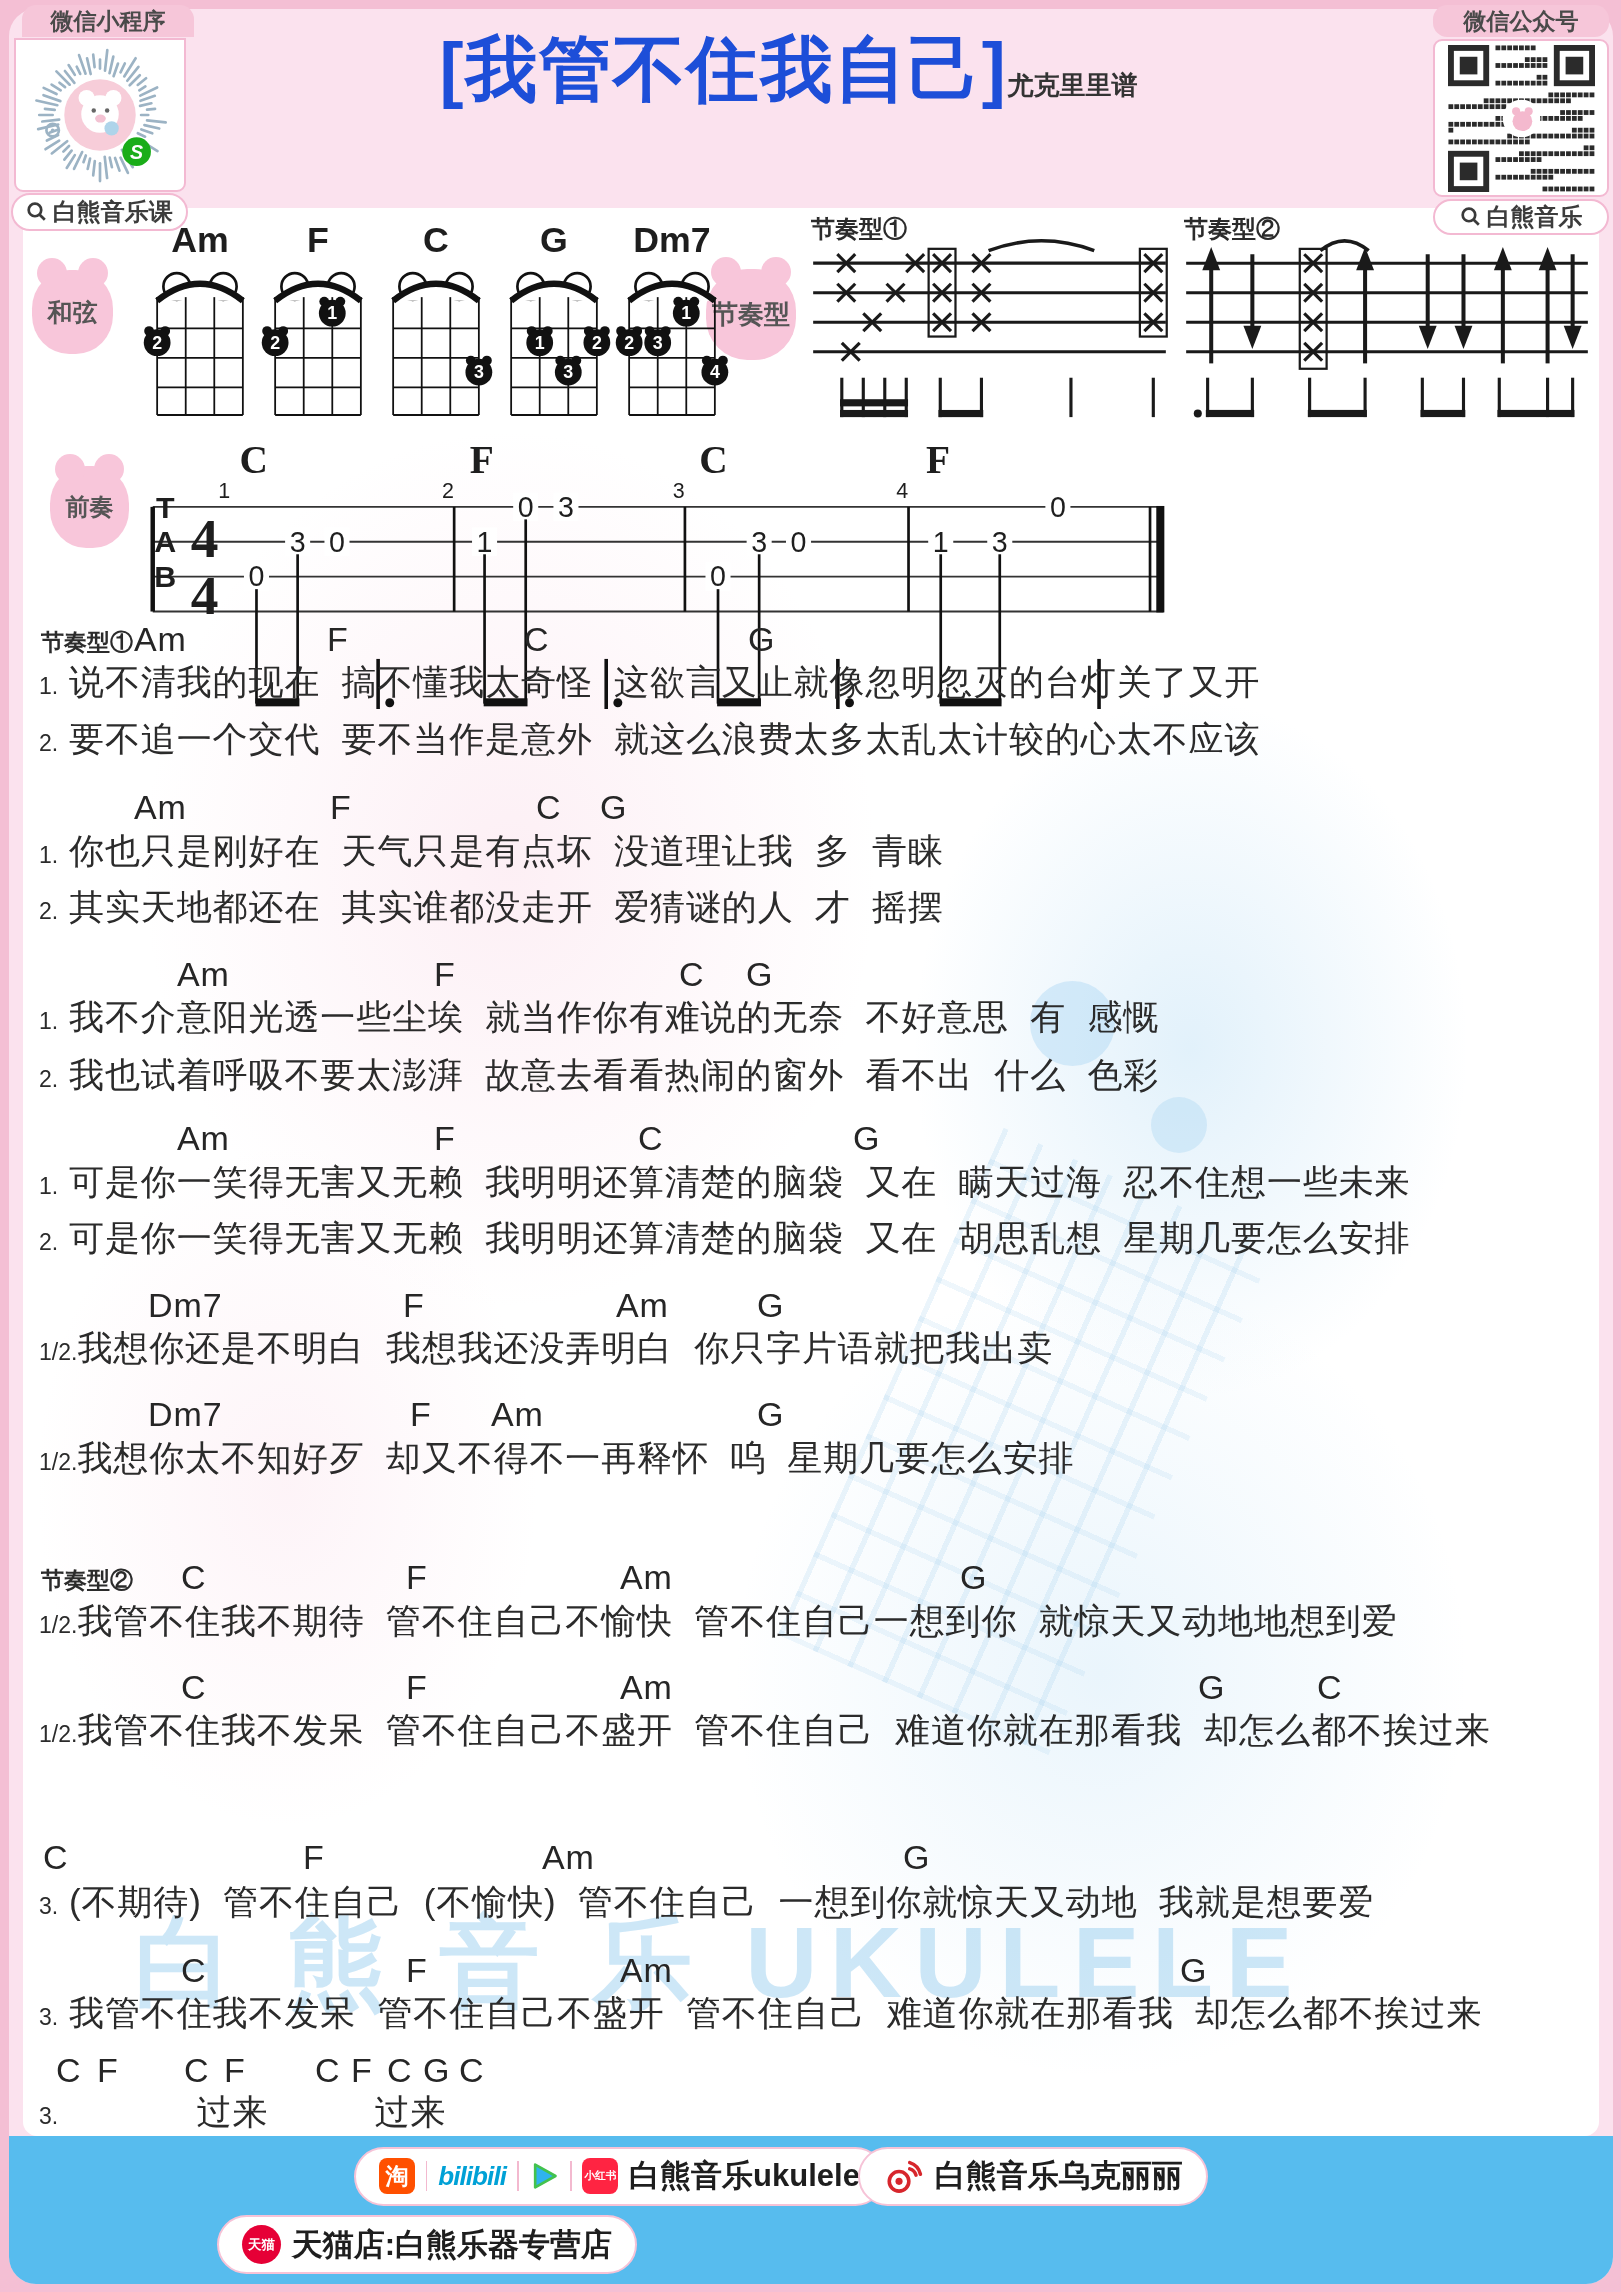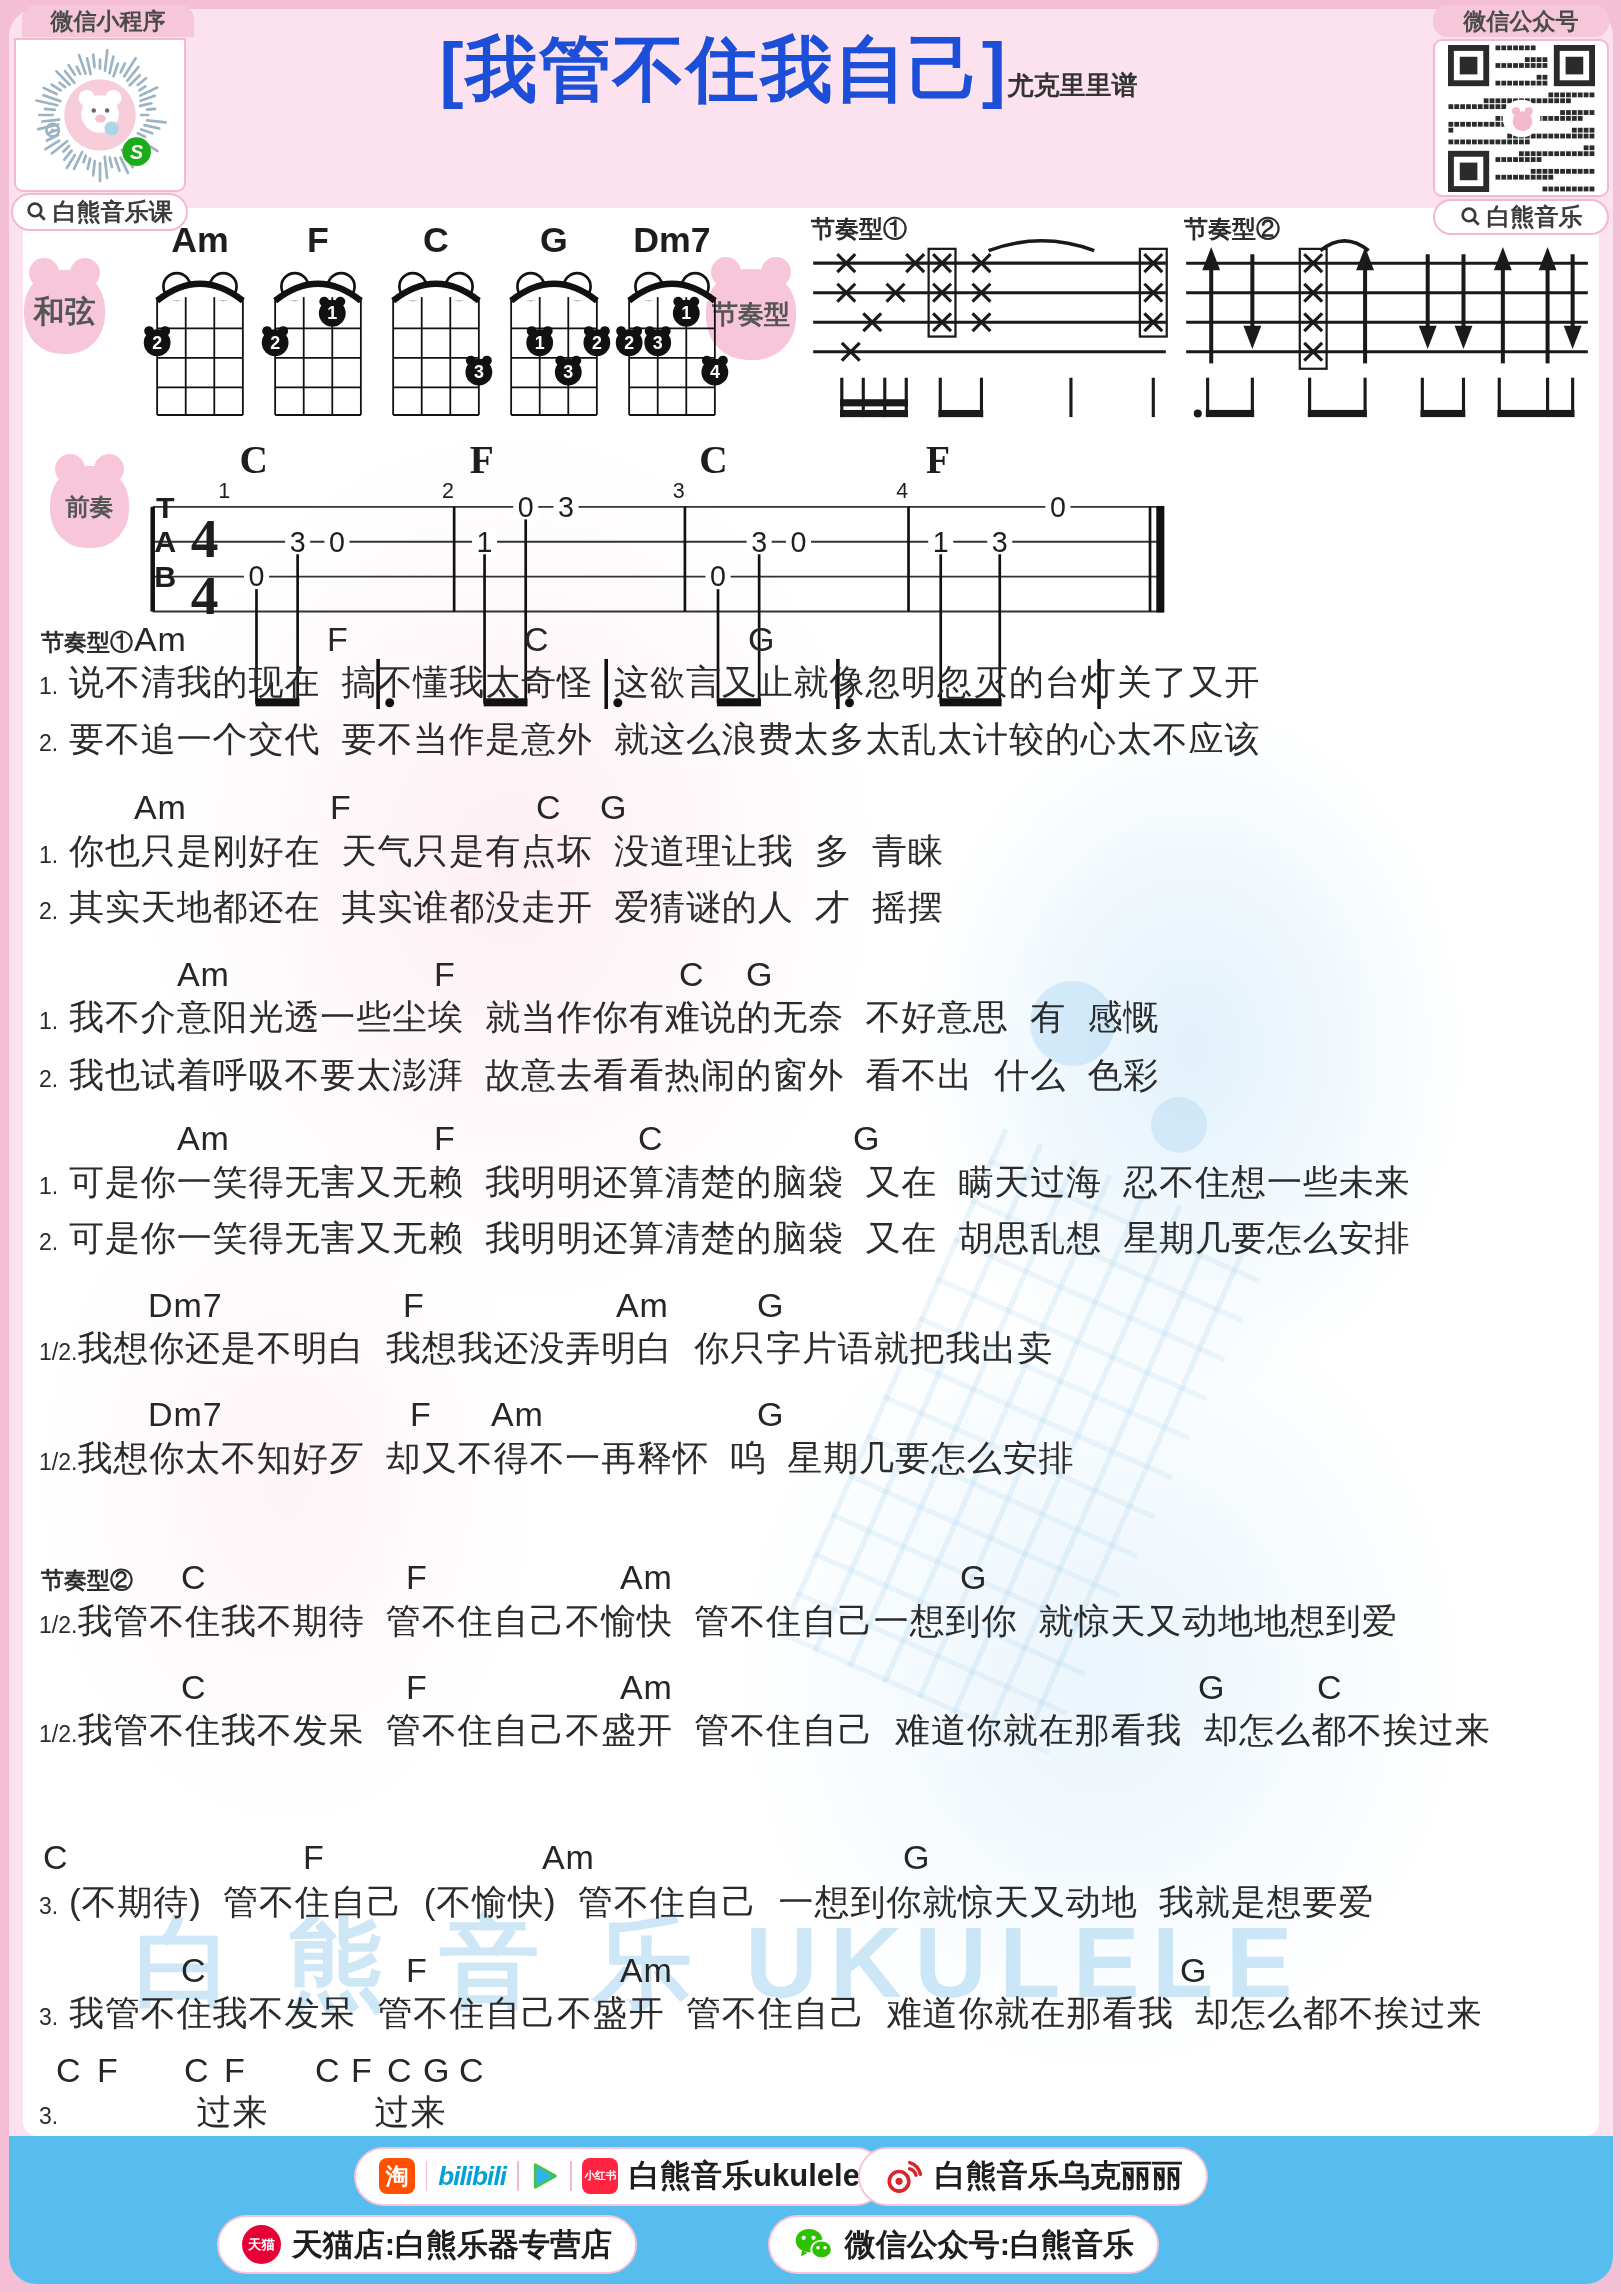--- a/index.html
+++ b/index.html
@@ -352,21 +352,21 @@
     </svg>
   <span>白熊音乐</span>
 </div>
 
 <div id="title-box">
   <div>
     <span id="main-title">[我管不住我自己]</span><span id="sub-title">尤克里里谱</span>
   </div>
 </div>
 
-<div class="bear-label" style="left:24px;top:270px;width:81px;height:84px;font-size:31px">
+<div class="bear-label" style="left:32px;top:270px;width:81px;height:84px;font-size:25px">
   <span>和弦</span>
 </div>
 <div class="bear-label" style="left:706px;top:269px;width:90px;height:91px;font-size:26px">
   <span>节奏型</span>
 </div>
 <div class="bear-label" style="left:50px;top:466px;width:79px;height:82px;font-size:24px">
   <span>前奏</span>
 </div>
 
 <div id="chord-row">
@@ -743,26 +743,14 @@
     </div>
     <div class="pill" style="left: 849px; top: 10.7px; position: absolute;">
       <svg width="41" height="38" viewBox="0 0 46 42">
         <circle cx="18" cy="27" r="11" fill="none" stroke="#d7262c" stroke-width="4"></circle>
         <circle cx="18" cy="27" r="4" fill="#d7262c"></circle>
         <path d="M30,6 A18,18 0 0 1 42,19" fill="none" stroke="#d7262c" stroke-width="4" stroke-linecap="round"></path>
         <path d="M30,13 A10,10 0 0 1 37,20" fill="none" stroke="#d7262c" stroke-width="4" stroke-linecap="round"></path>
       </svg>
       <span>白熊音乐乌克丽丽</span>
     </div>
-    <div class="pill" style="left: 759px; top: 79px; position: absolute;">
-      <svg width="41" height="38" viewBox="0 0 46 42">
-        <ellipse cx="18" cy="16" rx="15" ry="13" fill="#2dc100"></ellipse>
-        <circle cx="12" cy="13" r="2.4" fill="#fff"></circle>
-        <circle cx="23" cy="13" r="2.4" fill="#fff"></circle>
-        <path d="M10,27 L9,34 L16,30 Z" fill="#2dc100"></path>
-        <ellipse cx="32" cy="26" rx="11.5" ry="10" fill="#2dc100" stroke="#fff" stroke-width="2"></ellipse>
-        <circle cx="28" cy="24" r="2" fill="#fff"></circle>
-        <circle cx="36" cy="24" r="2" fill="#fff"></circle>
-      </svg>
-      <span>微信公众号:白熊音乐</span>
-    </div>
   </div>
 
 
 </body></html>

